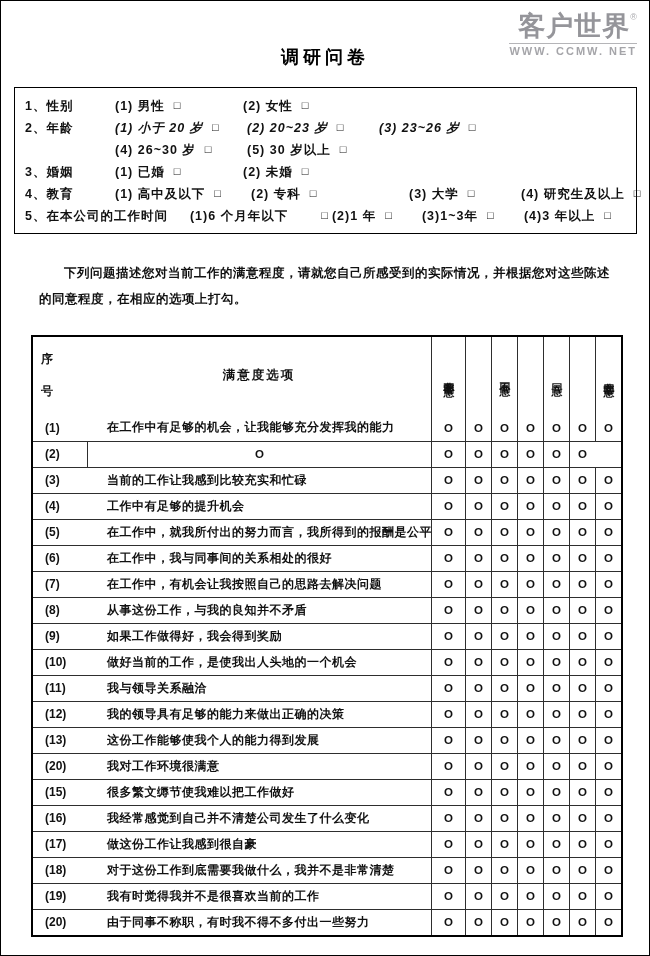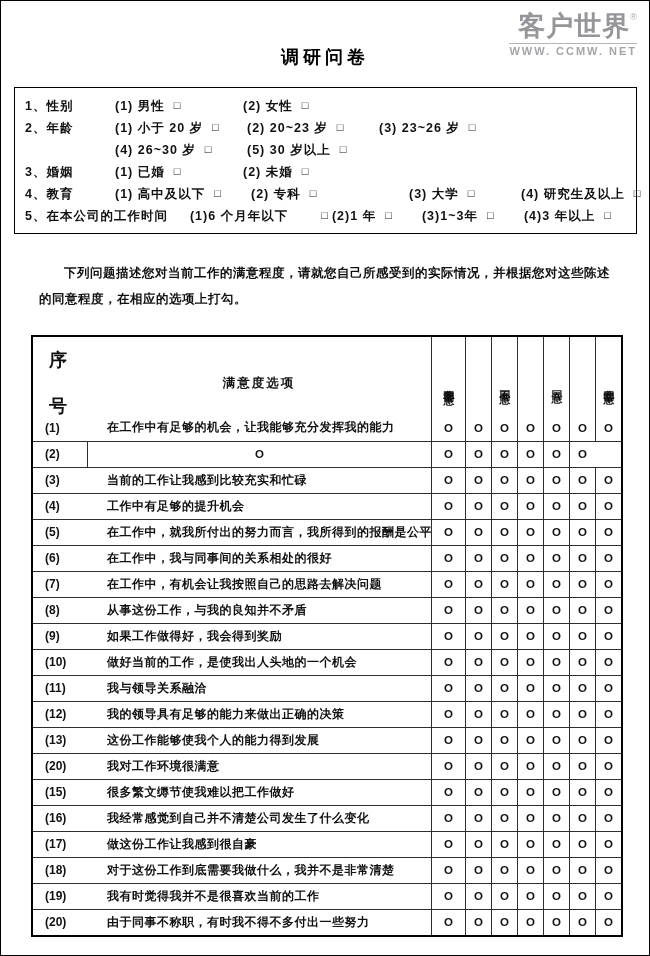--- a/index.html
+++ b/index.html
@@ -39,21 +39,21 @@
   
   .demo-box {
     margin:2px 12px 0 13px;
     border:1px solid #000;
     padding:7px 12px 6px 10px;
     font-size:12.5px; font-weight:600;
   }
   .dline { display:flex; align-items:center; height:22px; white-space:nowrap; }
   .dline .lbl { min-width:90px; letter-spacing:1px; }
   .dline .opt { display:inline-flex; align-items:center; min-width:128px; letter-spacing:1px; }
-  .dline-1 .opt { min-width:132px; }
+  .dline-1 .opt { min-width:132px;font-style:italic; }
   .dline-2 .opt { min-width:132px; }
   .dline-4 .opt:nth-of-type(2) { min-width:136px; }
   .dline-4 .opt:nth-of-type(3) { min-width:118px; }
   .dline-4 .opt:nth-of-type(4) { min-width:112px;margin-left:40px; }
   .dline-4 .opt:nth-of-type(5) { min-width:0; }
   .dline-5 .lbl { min-width:0; margin-right:22px; }
   .dline-5 .opt:nth-of-type(2) { min-width:142px;gap:24px; }
   .dline-5 .opt:nth-of-type(3) { min-width:90px; }
   .dline-5 .opt:nth-of-type(4) { min-width:102px; }
   .dline-5 .opt:nth-of-type(5) { min-width:0; }
@@ -76,21 +76,21 @@
   .srow {
     display:grid;
     grid-template-columns:54px 1fr 34px 26px 26px 26px 26px 26px 26px;
     align-items:center;
   }
   .shead { height:78px; }
   .srow:not(.shead) { height:26px; }
   .srow:not(.shead) + .srow { border-top:1px solid #2e2e2e; }
   .acol { border-left:1px solid #2e2e2e; height:100%;
           display:flex; align-items:center; justify-content:center; }
-  .h-id { padding-left:16px; font-size:18px; font-weight:600;
+  .h-id { padding-left:8px; font-size:12px; font-weight:600;
           width:30px; word-break:break-all; line-height:2.6; letter-spacing:2px; }
   .h-q  { text-align:center; font-size:12.5px; font-weight:600; letter-spacing:2px; }
   .vtxt {
     writing-mode:vertical-rl; text-orientation:upright;
     font-size:11px; font-weight:600; line-height:1; letter-spacing:1px;
   }
   .cell-id { padding-left:12px; font-size:12px; font-weight:600; }
   .cell-q  { padding-left:20px; font-size:12px; font-weight:600;
              letter-spacing:0.5px; white-space:nowrap; overflow:hidden; }
   .cell-o  { font-size:11.5px; font-weight:600; cursor:pointer; }

